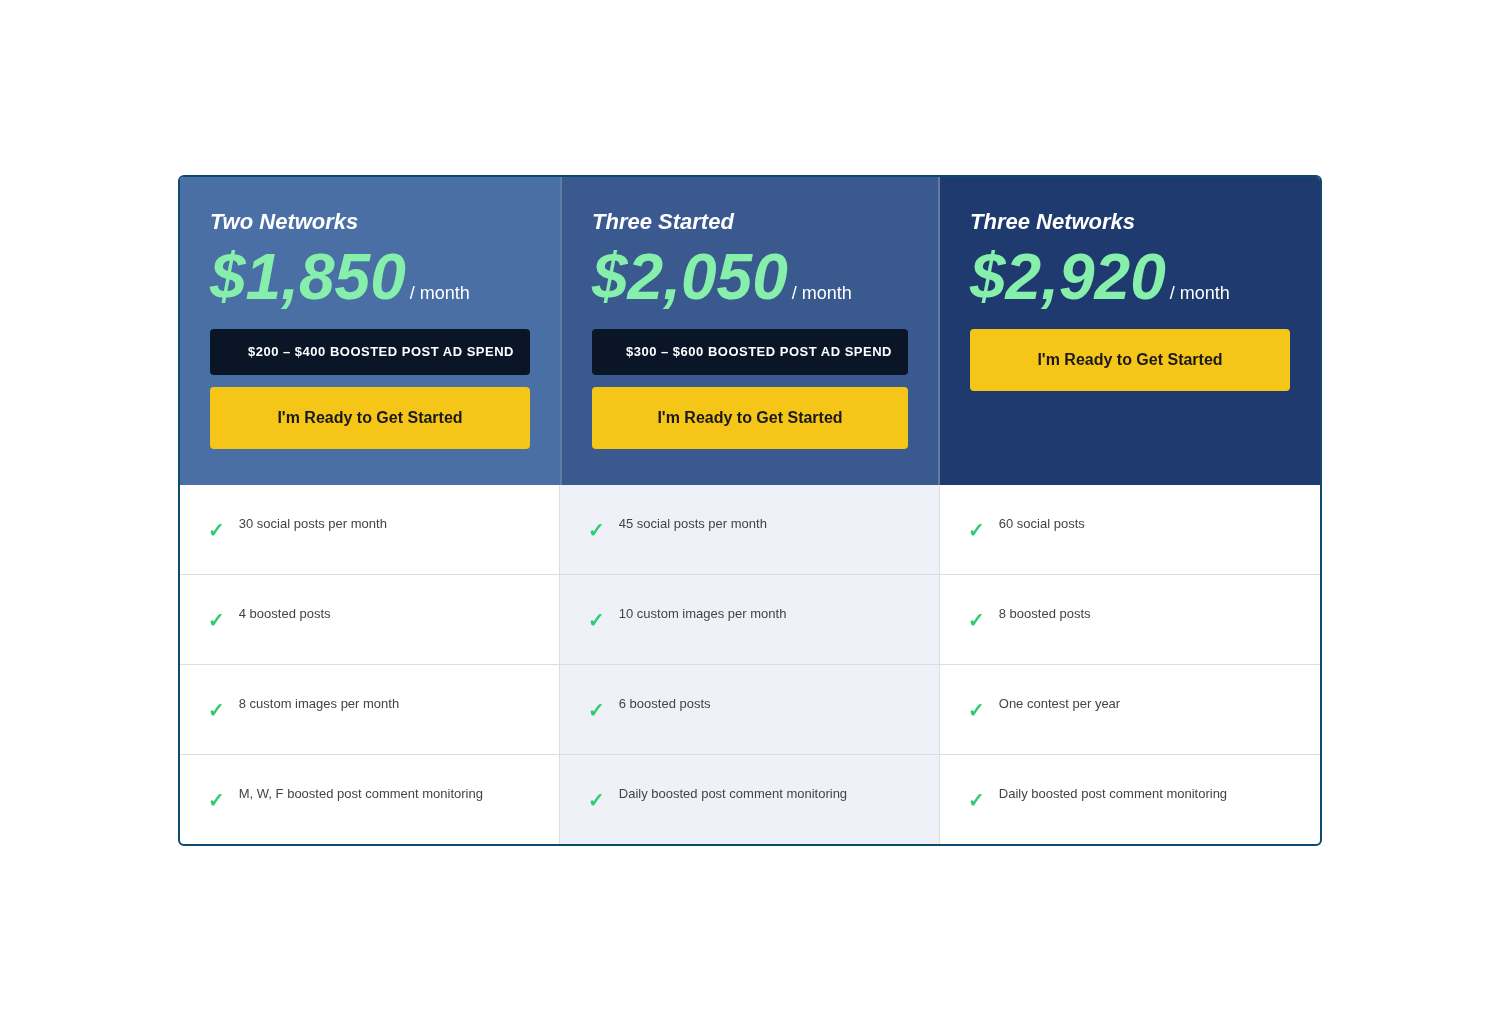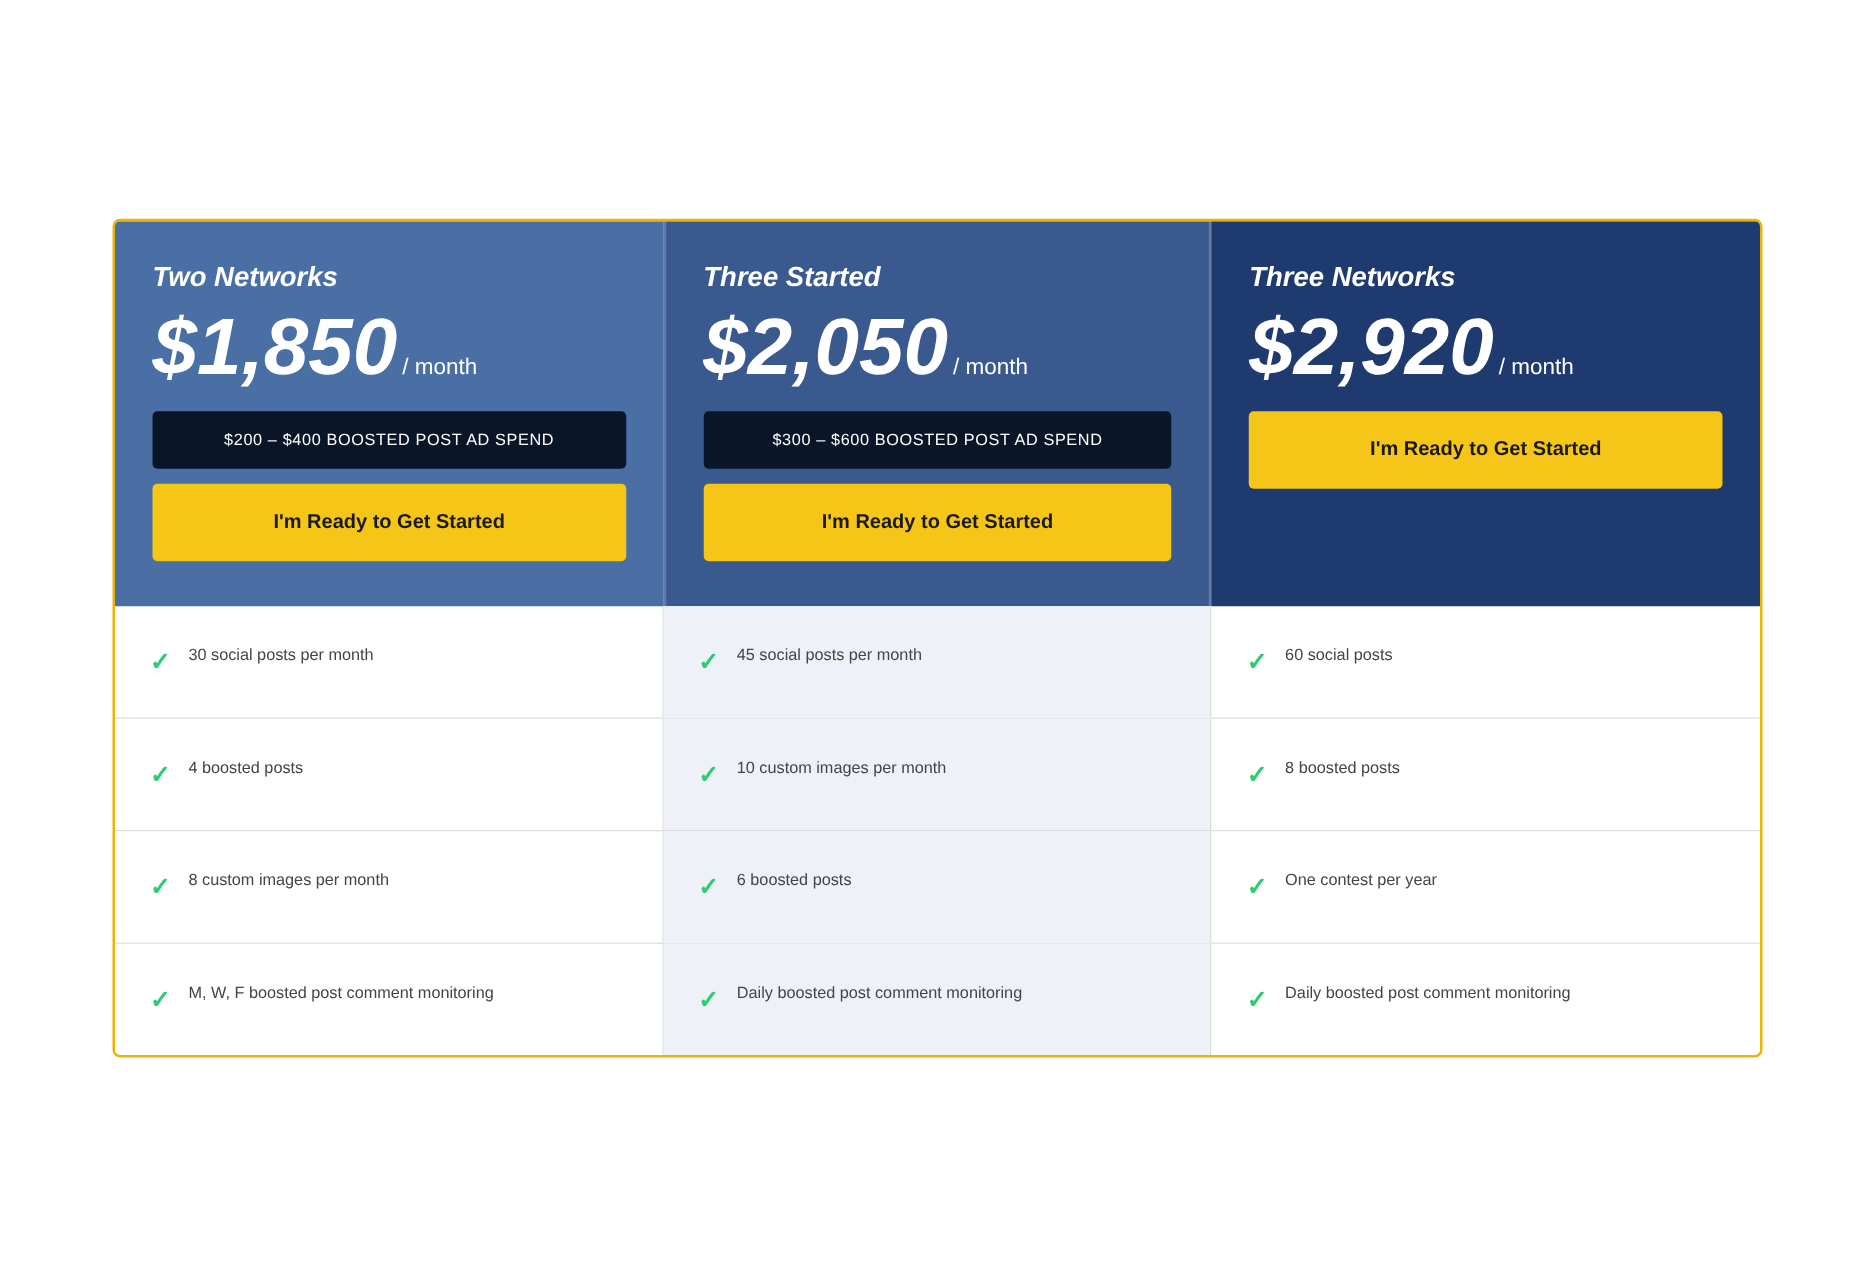--- a/index.html
+++ b/index.html
@@ -13,22 +13,22 @@
       background: #fff;
       width: 1500px;
       min-height: 1021px;
       display: flex;
       align-items: center;
       justify-content: center;
       padding: 20px;
     }
 
     .pricing-container {
-      width: 1320px;
-      border: 2px solid #eab308;
+      width: 1144px;
+      border: 2px solid #0c4a6e;
       border-radius: 6px;
       overflow: hidden;
       background: #fff;
     }
 
     
     .pricing-header {
       display: grid;
       grid-template-columns: 1fr 1fr 1fr;
     }
@@ -59,42 +59,42 @@
       font-style: italic;
     }
 
     .plan-price-row {
       display: flex;
       align-items: baseline;
       margin-bottom: 20px;
     }
 
     .plan-price-amount {
-      color: #ffffff;
+      color: #86efac;
       font-size: 64px;
       font-weight: 900;
       line-height: 1;
       font-style: italic;
     }
 
     .plan-price-period {
       color: #fff;
       font-size: 18px;
       font-weight: 400;
       margin-left: 4px;
       text-align: right;
     }
 
     .plan-ad-spend {
       background: #0a1628;
       color: #fff;
-      text-align: center;
+      text-align: right;
       padding: 14px 16px;
       font-size: 13px;
-      font-weight: 400;
+      font-weight: 700;
       text-transform: uppercase;
       letter-spacing: 0.5px;
       line-height: 1.4;
       border-radius: 4px;
       margin-bottom: 12px;
     }
 
     .plan-cta-btn {
       display: block;
       width: 100%;

